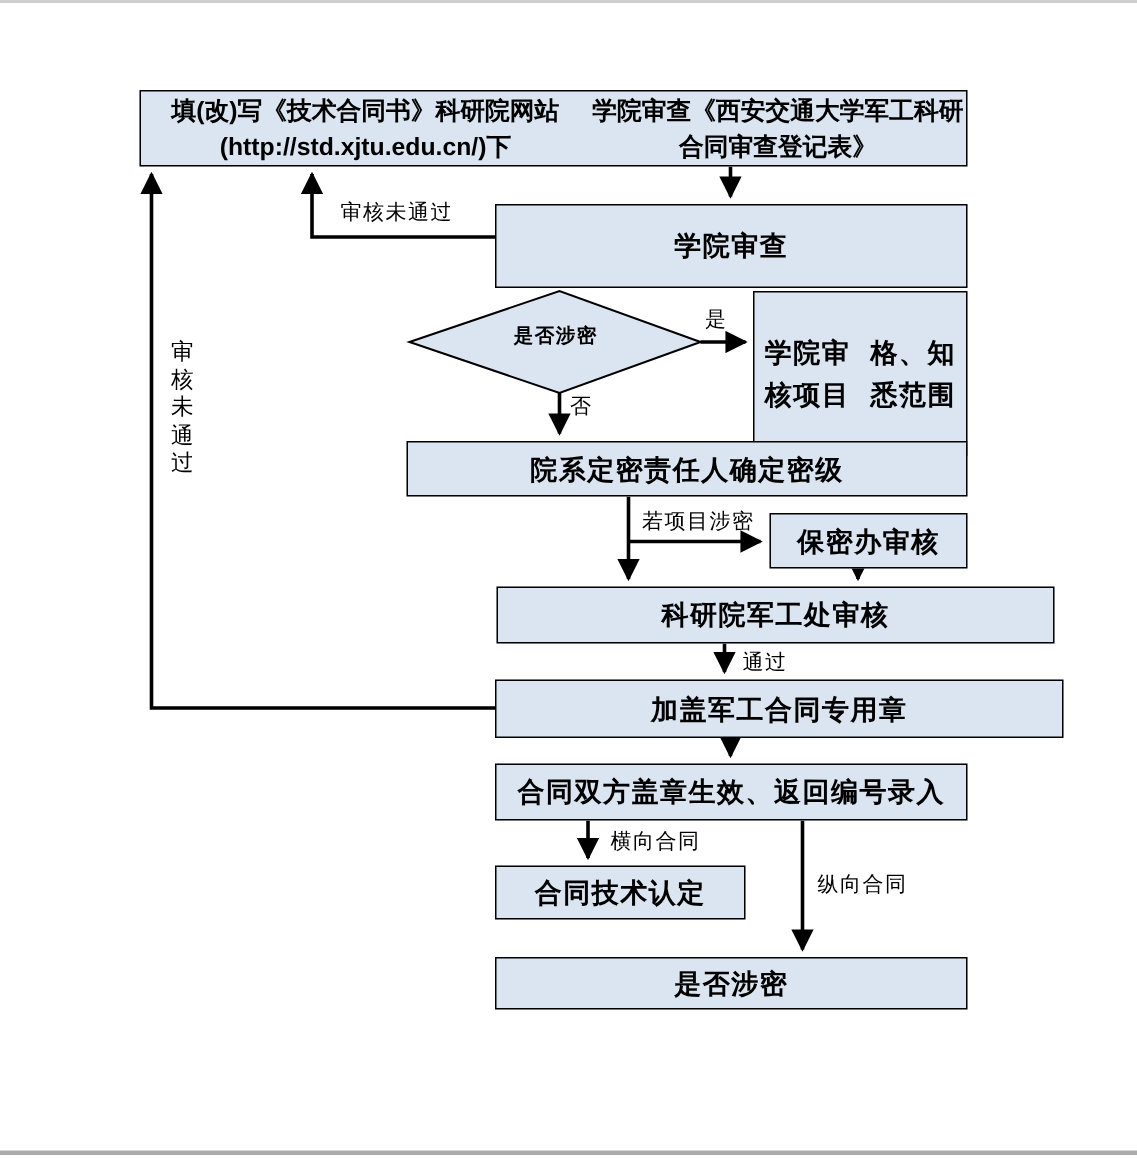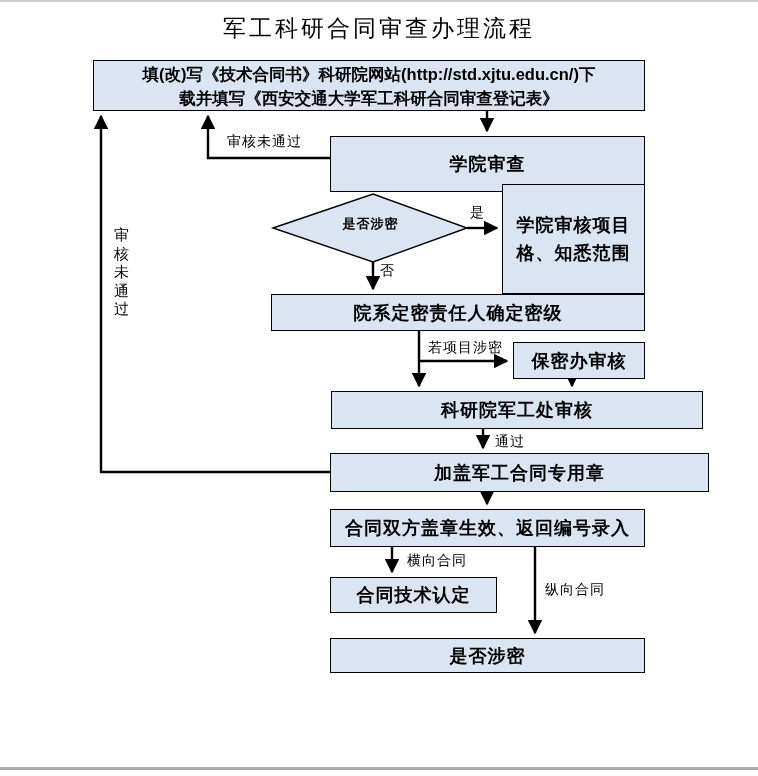--- a/index.html
+++ b/index.html
@@ -9,21 +9,21 @@
   }
   .edge-strip{position:absolute;left:0;width:758px;}
   #top-strip{top:0;height:2px;background:#cfcfcf;}
   #bottom-strip{top:767px;height:3px;background:#ababab;}
   #title{
     position:absolute;left:0;top:13px;width:758px;text-align:center;
     font-size:23px;letter-spacing:3px;font-weight:400;
   }
   .node{
     position:absolute;background:var(--box-fill);border:1.2px solid var(--box-border);
-    box-sizing:border-box;display:flex;flex-direction:column;align-items:center;justify-content:center;
+    box-sizing:border-box;display:flex;flex-direction:row;align-items:center;justify-content:center;
     font-weight:700;font-size:18px;letter-spacing:1px;text-align:center;
   }
   .node span{display:block;}
   #node-fill-form{font-size:16.5px;line-height:24px;letter-spacing:0;}
   #node-college-verify{font-size:18px;line-height:28px;}
   svg{position:absolute;left:0;top:0;}
   .lbl{
     position:absolute;font-size:14px;font-weight:400;letter-spacing:1px;white-space:nowrap;
   }
   #lbl-review-fail-left{
@@ -35,21 +35,20 @@
     font-weight:700;font-size:13px;letter-spacing:1px;
   }
 </style>
 </head>
 <body>
 
 <div id="page" style="background: rgb(255, 255, 255);">
   <div id="top-strip" class="edge-strip"></div>
   <div id="bottom-strip" class="edge-strip"></div>
 
-  <div id="title">军工科研合同审查办理流程</div>
 
   <svg width="758" height="776" viewBox="0 0 758 776">
     <defs>
       <marker id="arr" viewBox="0 0 10 10" refX="9" refY="5" markerWidth="6.2" markerHeight="6.2" orient="auto-start-reverse">
         <path d="M0,0 L10,5 L0,10 z" fill="var(--arrow-color)"></path>
       </marker>
     </defs>
     <g stroke="var(--arrow-color)" stroke-width="2.4" fill="none">
       <path d="M487,111 L487,131" marker-end="url(#arr)"></path>
       <path d="M330,158 L208,158 L208,116" marker-end="url(#arr)"></path>
@@ -64,30 +63,30 @@
       <path d="M330,472 L101,472 L101,116" marker-end="url(#arr)"></path>
       <path d="M487,492 L487,504" marker-end="url(#arr)"></path>
       <path d="M392,547 L392,572" marker-end="url(#arr)"></path>
       <path d="M535,547 L535,633" marker-end="url(#arr)"></path>
     </g>
     <polygon points="273,228 373,194 467,228 373,262" fill="var(--box-fill)" stroke="var(--box-border)" stroke-width="1.4"></polygon>
   </svg>
 
   <div class="node" id="node-fill-form" style="left:93px;top:60px;width:552px;height:51px">
     <span>填(改)写《技术合同书》科研院网站(http://std.xjtu.edu.cn/)下</span>
-    <span>载并填写《西安交通大学军工科研合同审查登记表》</span>
+    <span>学院审查《西安交通大学军工科研合同审查登记表》</span>
   </div>
 
   <div class="node" style="left:330px;top:136px;width:315px;height:56px">
     <span>学院审查</span>
   </div>
 
   <div id="diamond-label">是否涉密</div>
 
-  <div class="node" id="node-college-verify" style="left:502px;top:184px;width:143px;height:110px">
+  <div class="node" id="node-college-verify" style="left:502px;top:194px;width:143px;height:110px">
     <span>学院审核项目</span>
     <span>格、知悉范围</span>
   </div>
 
   <div class="node" style="left:271px;top:294px;width:374px;height:37px">
     <span>院系定密责任人确定密级</span>
   </div>
 
   <div class="node" style="left:513px;top:342px;width:132px;height:37px">
     <span>保密办审核</span>

